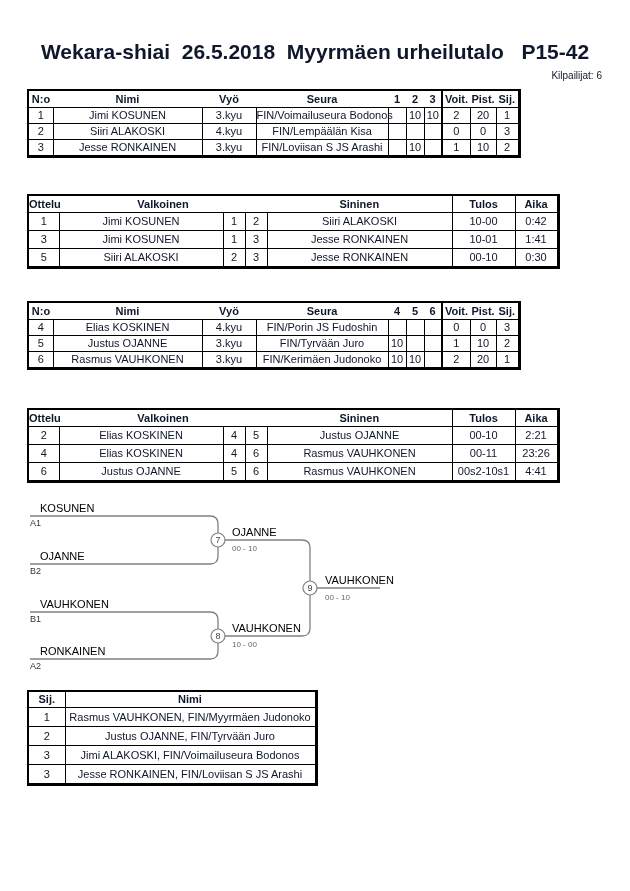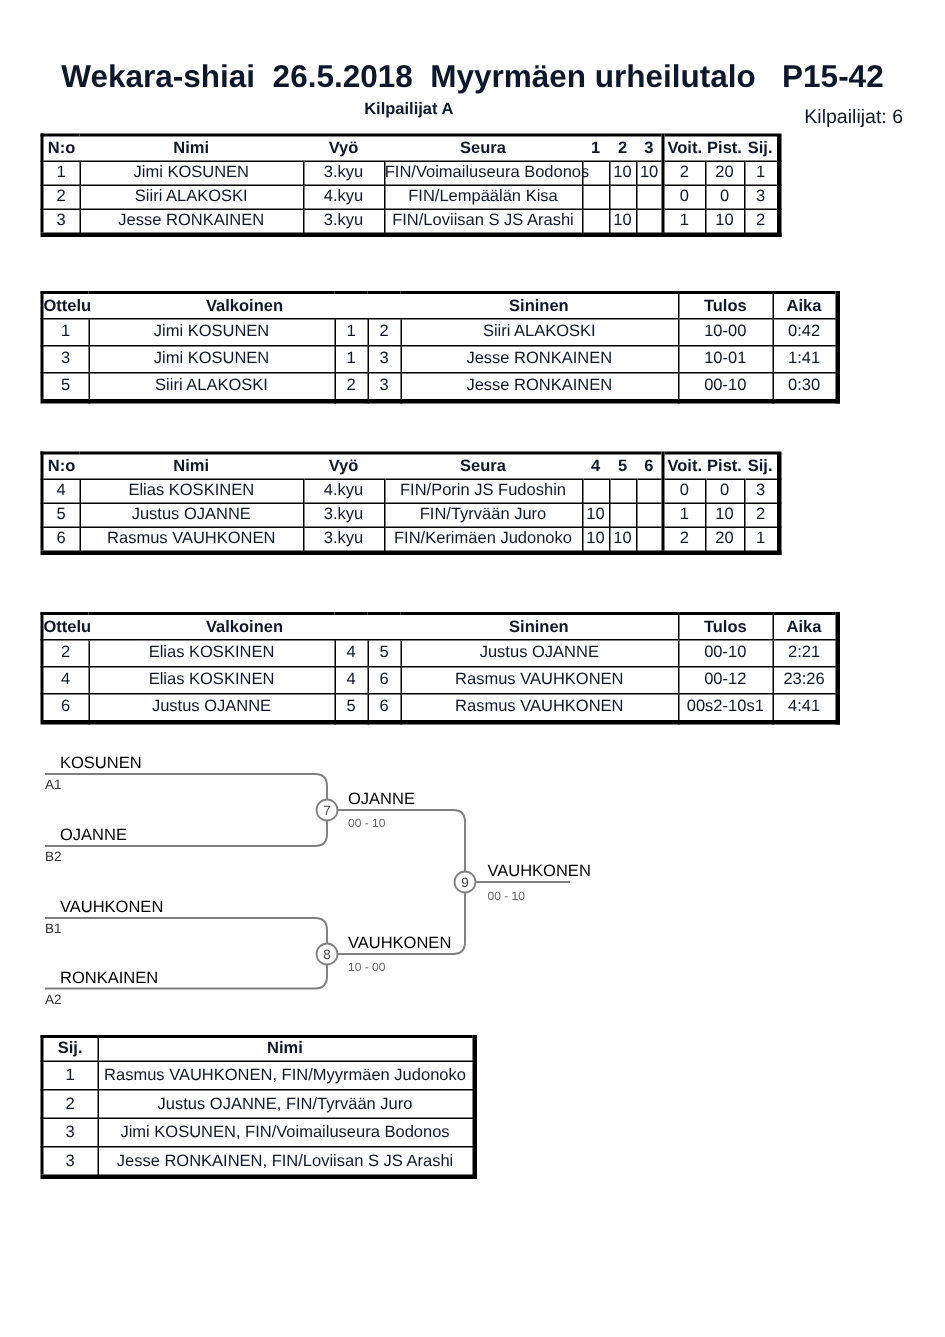--- a/index.html
+++ b/index.html
@@ -1,21 +1,21 @@
 <!DOCTYPE html>
 <html><head>
 <meta charset="utf-8">
 <style>
   html,body{margin:0;padding:0;background:#fff;}
   .page{position:relative;width:630px;height:891px;background:#fff;overflow:hidden;
         font-family:"Liberation Sans",sans-serif;color:#0f172a;}
   .abs{position:absolute;}
   .page-title{top:40px;left:0;width:630px;text-align:center;font-size:21px;font-weight:bold;white-space:pre;}
   .sec-head{font-weight:bold;font-size:11px;text-align:center;white-space:nowrap;}
-  .kcount{top:70px;right:28px;font-size:13px;}
+  .kcount{top:70px;right:28px;font-size:10px;}
 
   table{border-collapse:collapse;table-layout:fixed;background:#fff;}
   .tbl{border:2px solid #000;border-right-width:3px;border-bottom-width:3px;}
   .tbl th{font-weight:bold;border:none;border-bottom:1px solid #000;}
   .tbl td{border:1px solid #000;}
   .tbl th,.tbl td{padding:0;font-size:11px;text-align:center;white-space:nowrap;
                   overflow:visible;line-height:15px;}
   .kt th{height:16px;} .kt td{height:15px;}
   .ot th{height:16px;} .ot td{height:17px;}
   .rt th{height:15px;} .rt td{height:18px;}
@@ -31,21 +31,20 @@
   .brk-num{font-size:9px;fill:#444;}
   .brk-line{fill:none;stroke:#808080;stroke-width:1.3;}
   .brk-circle{fill:#fff;stroke:#808080;stroke-width:1.2;}
 </style>
 </head>
 <body>
 
 <div class="page">
 
   <div class="abs page-title">Wekara-shiai  26.5.2018  Myyrmäen urheilutalo   P15-42</div>
-  <div class="abs sec-head" style="top:67px;left:27px;width:491px;">Kilpailijat A</div>
   <div class="abs kcount">Kilpailijat: 6</div>
 
   <table class="abs tbl kt" style="top:89px;left:27px;width:491px;">
     <colgroup>
         <col style="width:25px">
         <col style="width:149px">
         <col style="width:54px">
         <col style="width:132px">
         <col style="width:18px">
         <col style="width:18px">
@@ -249,21 +248,21 @@
       <td class="left">Justus OJANNE</td>
       <td>00-10</td>
       <td>2:21</td>
     </tr>
     <tr>
       <td>4</td>
       <td class="left">Elias KOSKINEN</td>
       <td>4</td>
       <td>6</td>
       <td class="left">Rasmus VAUHKONEN</td>
-      <td>00-12</td>
+      <td>00-11</td>
       <td>23:26</td>
     </tr>
     <tr>
       <td>6</td>
       <td class="left">Justus OJANNE</td>
       <td>5</td>
       <td>6</td>
       <td class="left">Rasmus VAUHKONEN</td>
       <td>00s2-10s1</td>
       <td>4:41</td>
@@ -318,21 +317,21 @@
     <tr>
       <td>1</td>
       <td class="left">Rasmus VAUHKONEN, FIN/Myyrmäen Judonoko</td>
     </tr>
     <tr>
       <td>2</td>
       <td class="left">Justus OJANNE, FIN/Tyrvään Juro</td>
     </tr>
     <tr>
       <td>3</td>
-      <td class="left">Jimi KOSUNEN, FIN/Voimailuseura Bodonos</td>
+      <td class="left">Jimi ALAKOSKI, FIN/Voimailuseura Bodonos</td>
     </tr>
     <tr>
       <td>3</td>
       <td class="left">Jesse RONKAINEN, FIN/Loviisan S JS Arashi</td>
     </tr>
   </tbody>
     </table>
 
 </div>
 

